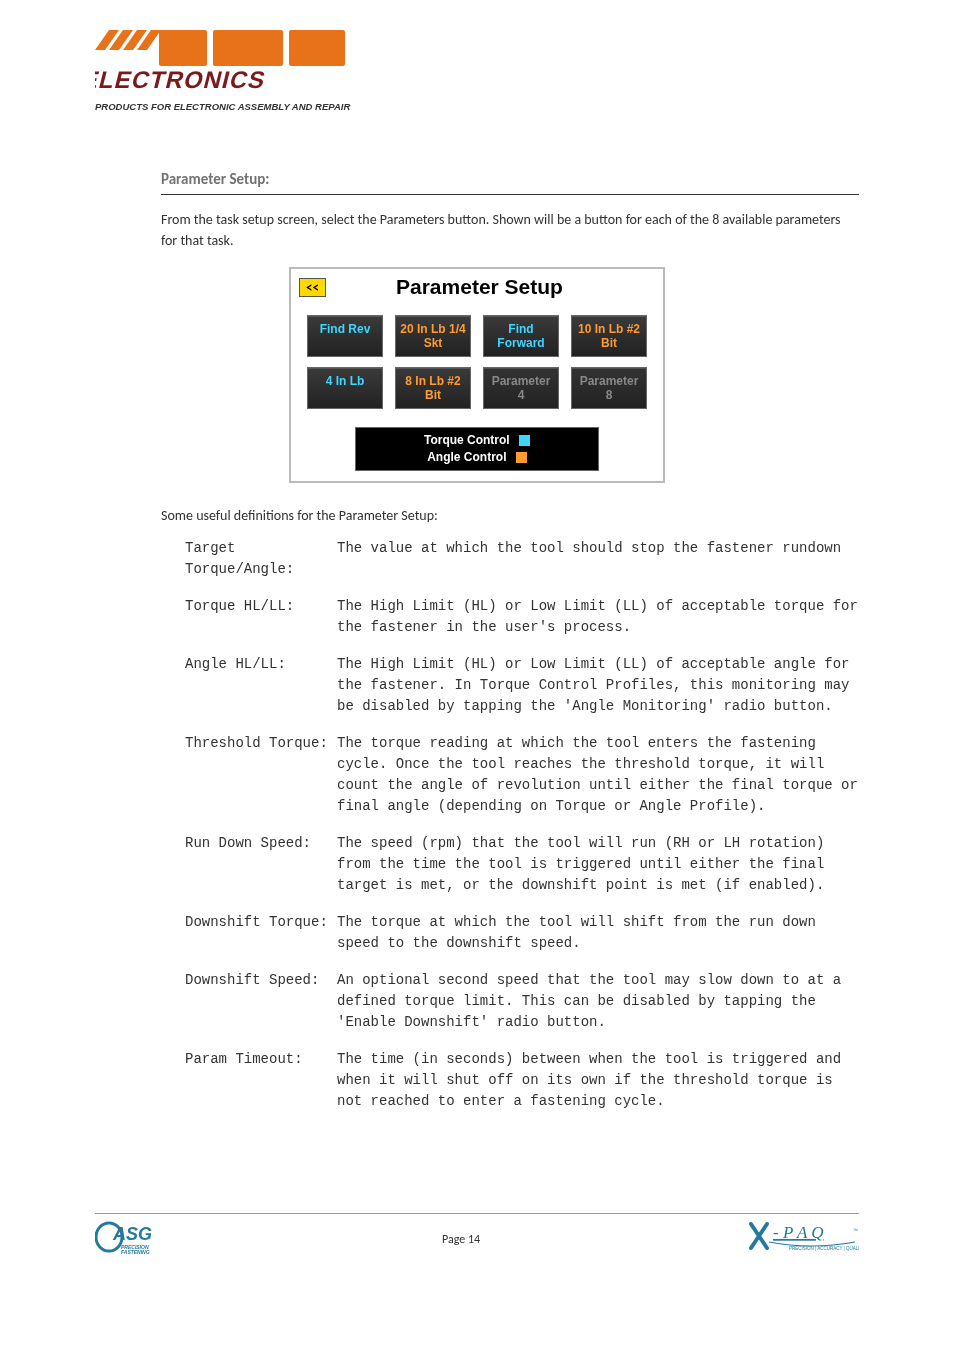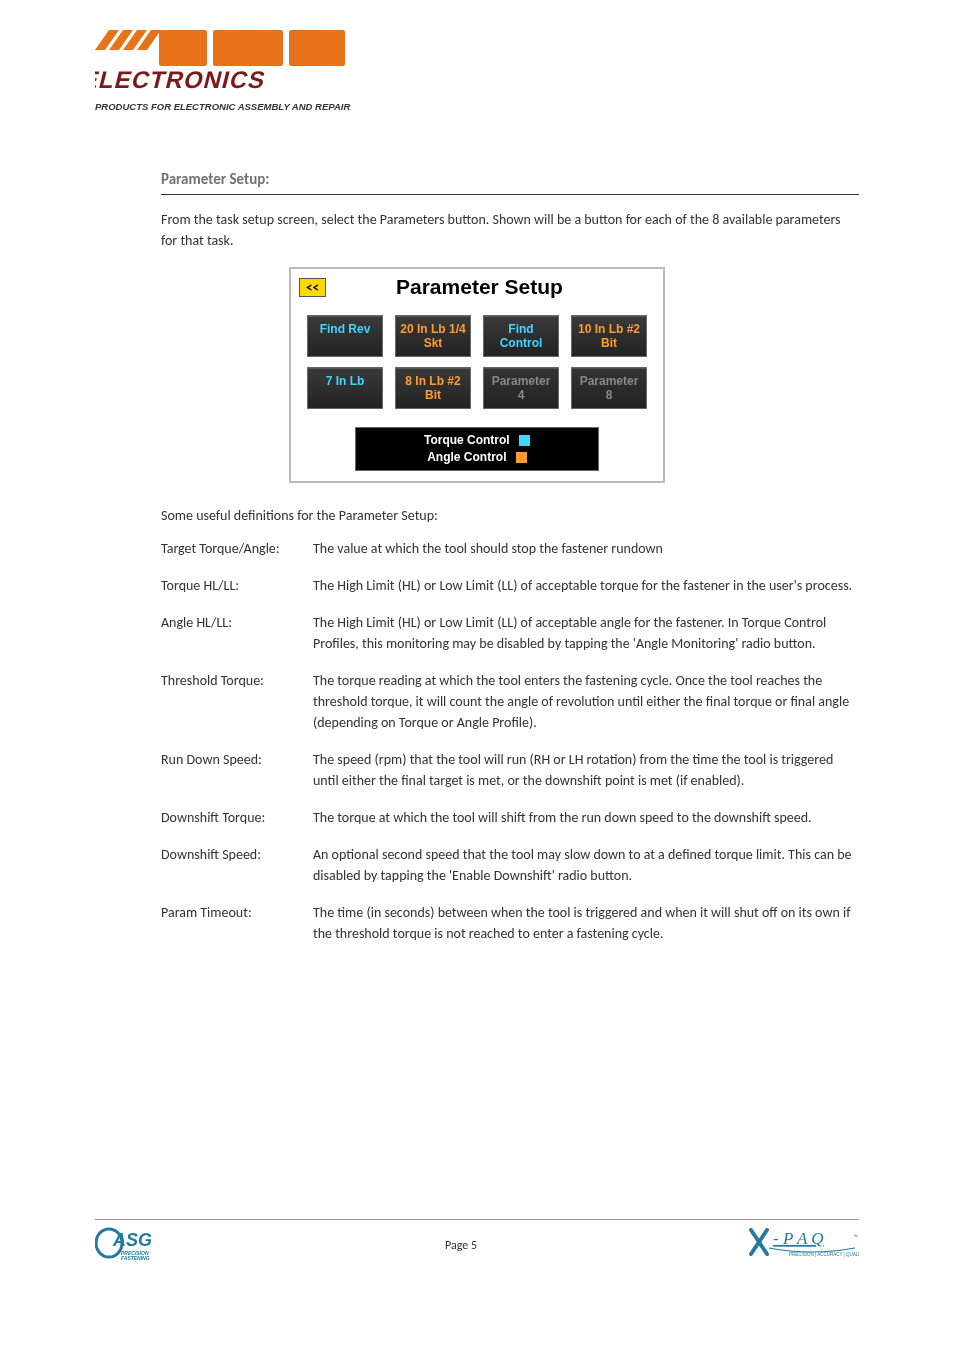--- a/index.html
+++ b/index.html
@@ -112,37 +112,38 @@
   }
   .legend-box .sq.torque { background: #3fd6ff; }
   .legend-box .sq.angle  { background: #ff9b2f; }
 
   .defs-intro {
     margin-left: 66px;
     margin-bottom: 14px;
   }
   .def-row {
     display: flex;
-    margin-left: 66px;
+    margin-left: 90px;
     margin-bottom: 16px;
     line-height: 1.5;
+    font-family: Liberation Mono, monospace;
   }
   .def-term {
     width: 152px;
     flex-shrink: 0;
   }
   .def-desc {
     flex: 1;
   }
 
   .footer {
     position: absolute;
     left: 95px;
     right: 95px;
-    bottom: 26px;
+    bottom: 32px;
   }
   .footer-line {
     border: none;
     border-top: 1px solid #999;
     margin: 0 0 6px 0;
   }
   .footer-row {
     display: flex;
     justify-content: space-between;
     align-items: center;
@@ -192,23 +193,23 @@
 
   <div class="screenshot-wrap">
     <div class="param-panel">
       <div class="param-title-row">
         <span class="back-btn">&lt;&lt;</span>
         <span class="param-title">Parameter Setup</span>
       </div>
       <div class="param-grid" id="param-grid">
           <div class="param-btn torque">Find Rev</div>
           <div class="param-btn angle">20 In Lb 1/4 Skt</div>
-          <div class="param-btn torque">Find Control</div>
+          <div class="param-btn torque">Find Forward</div>
           <div class="param-btn angle">10 In Lb #2 Bit</div>
-          <div class="param-btn torque">7 In Lb</div>
+          <div class="param-btn torque">4 In Lb</div>
           <div class="param-btn angle">8 In Lb #2 Bit</div>
           <div class="param-btn gray">Parameter 4</div>
           <div class="param-btn gray">Parameter 8</div>
         </div>
       <div class="legend-box">
         <span>Torque Control</span>
         <span class="sq torque"></span><br>
         <span>Angle Control</span>
         <span class="sq angle"></span>
       </div>
@@ -255,21 +256,21 @@
     <hr class="footer-line">
     <div class="footer-row">
       <span class="asg-logo" aria-label="ASG PRECISION FASTENING">
         <svg width="78" height="34" viewBox="0 0 78 34">
           <ellipse cx="14" cy="17" rx="13" ry="14" fill="none" stroke="#237a9e" stroke-width="3"></ellipse>
           <text x="18" y="20" font-family="Arial Black, Arial" font-size="18" font-weight="900" font-style="italic" fill="#237a9e">ASG</text>
           <text x="26" y="29" font-family="Arial" font-size="5" font-weight="bold" font-style="italic" fill="#237a9e">PRECISION</text>
           <text x="26" y="34" font-family="Arial" font-size="5" font-weight="bold" font-style="italic" fill="#237a9e">FASTENING</text>
         </svg>
       </span>
-      <span class="footer-center">Page 5</span>
+      <span class="footer-center">Page 14</span>
       <span class="xpaq-logo" aria-label="X-PAQ PRECISION | ACCURACY | QUALITY">
         <svg width="110" height="34" viewBox="0 0 110 34">
           <path d="M2 4 L18 28 M18 4 L2 28" stroke="#237a9e" stroke-width="4" stroke-linecap="round"></path>
           <text x="24" y="18" font-family="Times New Roman, serif" font-size="17" font-style="italic" fill="#237a9e" text-decoration="underline">- P A Q</text>
           <text x="104" y="12" font-family="Arial" font-size="5" fill="#237a9e">™</text>
           <path d="M20 22 Q62 30 106 22" stroke="#237a9e" stroke-width="1.2" fill="none"></path>
           <text x="40" y="30" font-family="Arial" font-size="4.5" fill="#237a9e">PRECISION | ACCURACY | QUALITY</text>
         </svg>
       </span>
     </div>

